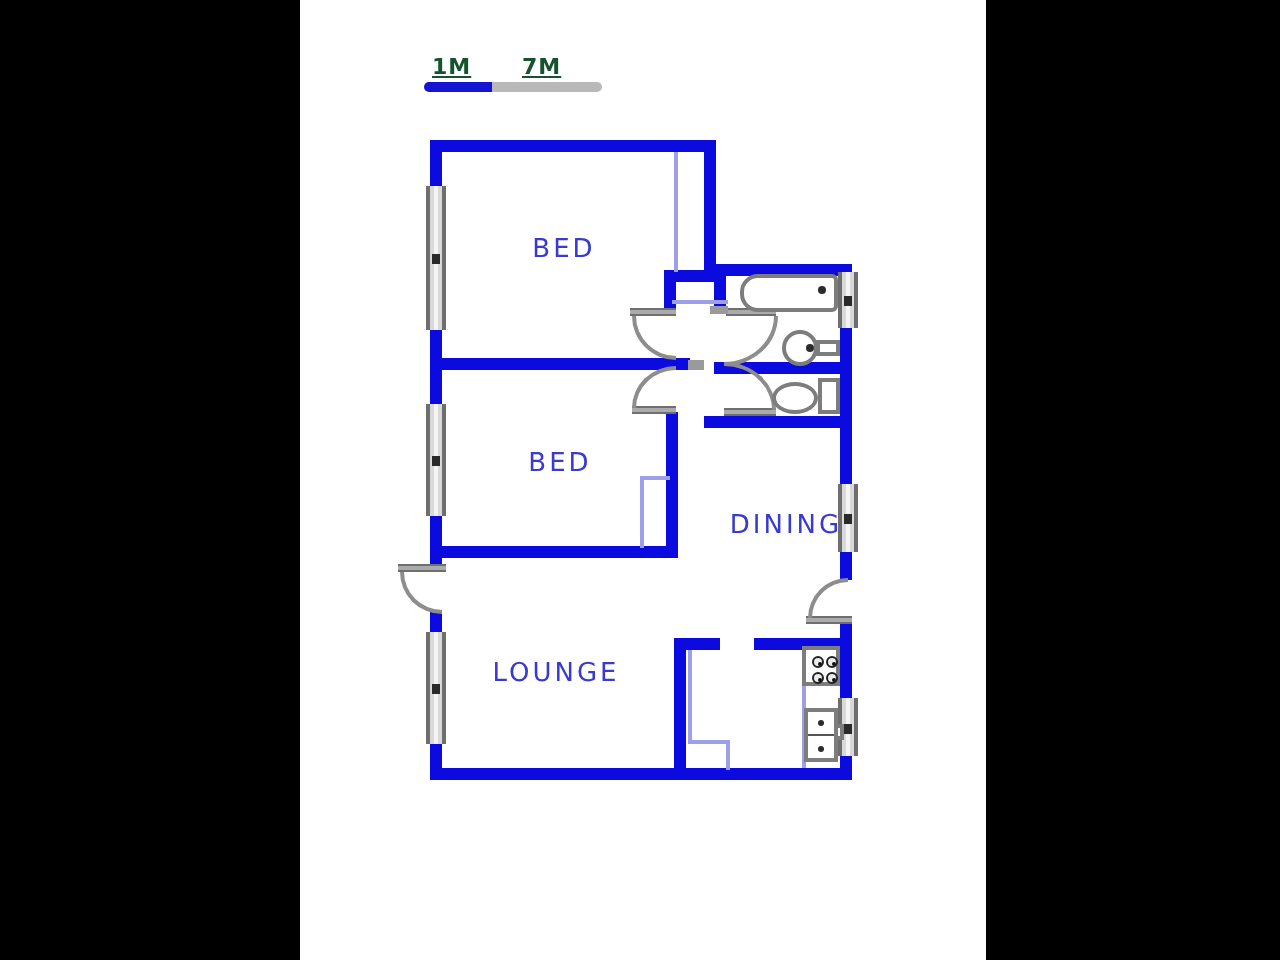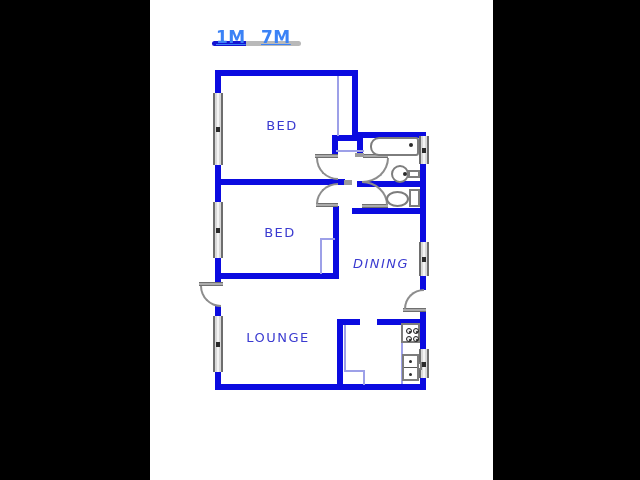--- a/index.html
+++ b/index.html
@@ -20,21 +20,21 @@
   .fixture{position:absolute;background:#fff;border:2px solid #7d7d7d;box-sizing:border-box}
   .round-l{border-radius:9px 3px 3px 9px}
   .circle{border-radius:50%}
   .dot{position:absolute;background:#2b2b2b;border-radius:50%}
   .burner{position:absolute;width:6px;height:6px;border:1px solid #222;border-radius:50%;
           background:#ececec;box-sizing:border-box}
   .bdot{position:absolute;width:2px;height:2px;background:#111;border-radius:50%}
   .sline{position:absolute;background:#555}
   .room-label{position:absolute;transform:translate(-50%,-50%);color:#3a3ad0;font-size:13px;
               letter-spacing:1.5px;white-space:nowrap}
-  .scale-label{position:absolute;color:#3b82f6;font-size:17px;font-weight:bold;
+  .scale-label{position:absolute;color:#14532d;font-size:11px;font-weight:bold;
                text-decoration:underline;letter-spacing:.5px}
   .scale-seg{position:absolute}
   .rl{border-radius:3px 0 0 3px}
   .rr{border-radius:0 3px 3px 0}
 </style>
 </head>
 <body>
 
 <div id="screen">
   <div id="plan">
@@ -128,18 +128,18 @@
         </div>
       </div>
       <div class="fixture" style="left: 402px; top: 354px; width: 17px; height: 27px;">
         <div class="sline" style="left: 0px; top: 11px; width: 13px; height: 1px;"></div>
         <div class="dot" style="left: 5px; top: 4px; width: 3px; height: 3px;"></div>
         <div class="dot" style="left: 5px; top: 17px; width: 3px; height: 3px;"></div>
       </div>
       <div class="fixture" style="left: 417px; top: 362px; width: 5px; height: 8px;"></div>
       <div class="room-label" style="left: 282px; top: 125px;">BED</div>
       <div class="room-label" style="left: 280px; top: 232px;">BED</div>
-      <div class="room-label" style="left: 381px; top: 263px; font-style: italic;">DINING</div>
+      <div class="room-label" style="left: 393px; top: 263px;">DINING</div>
       <div class="room-label" style="left: 278px; top: 337px;">LOUNGE</div>
     </div>
   <div class="scale-label" style="left:216px;top:27px">1M</div>
   <div class="scale-label" style="left:261px;top:27px">7M</div>
 </div>
 
 </body></html>

